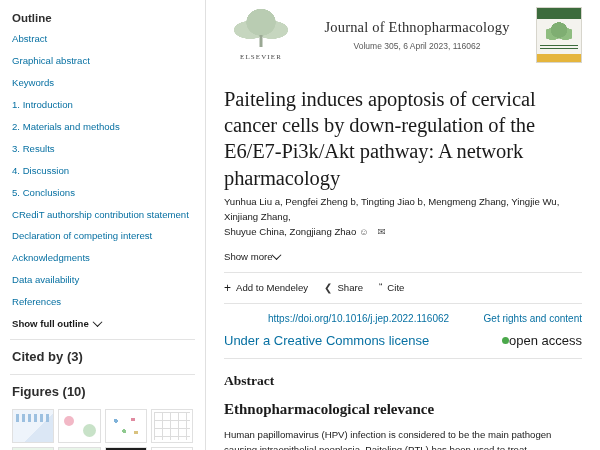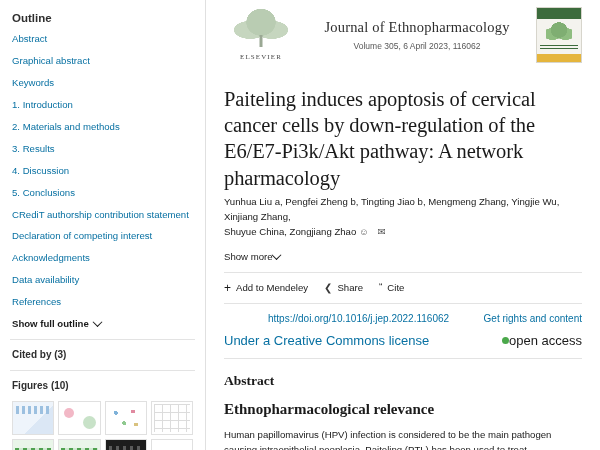--- a/index.html
+++ b/index.html
@@ -59,21 +59,21 @@
     border-right: 1.4px solid #1a1a1a;
     border-bottom: 1.4px solid #1a1a1a;
     transform: rotate(45deg) translate(-1px,-1px);
   }
   .sb-sep {
     height: 1px;
     background: #e3e3e3;
     margin: 2px 0 9px 0;
   }
   .sb-section {
-    font-size: 10px;
+    font-size: 13px;
     font-weight: bold;
     color: #2e2e2e;
     margin: 0 0 10px 2px;
   }
   
   .thumbs {
     display: grid;
     grid-template-columns: repeat(4, 1fr);
     gap: 4px;
     padding: 0 2px;

